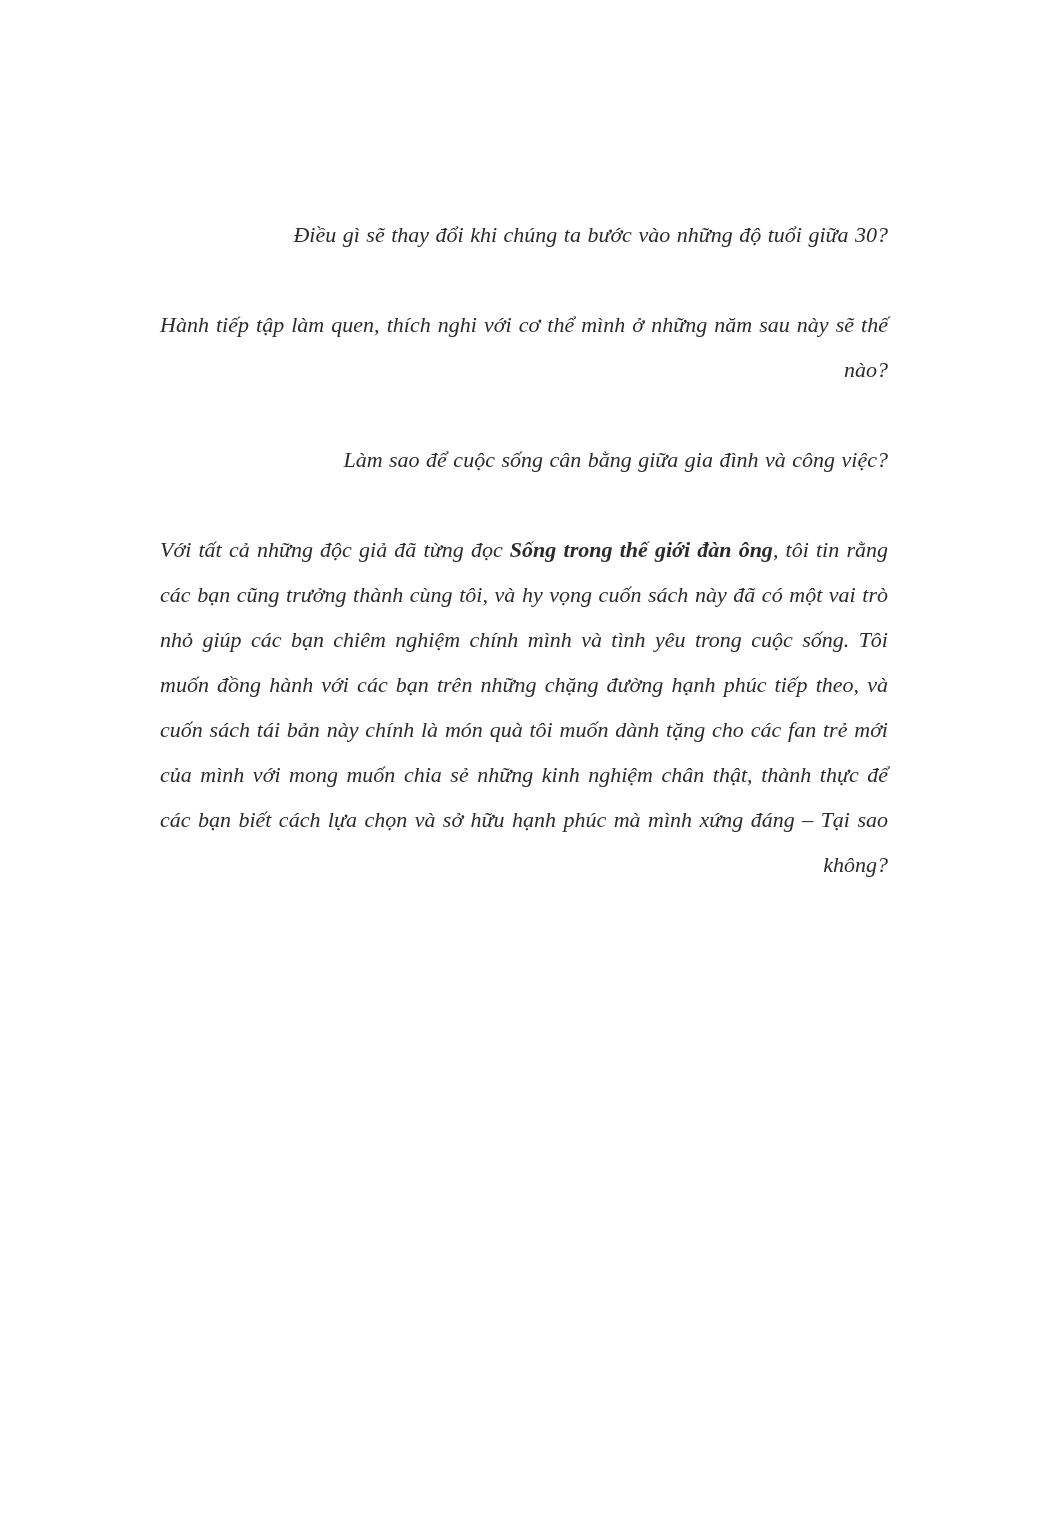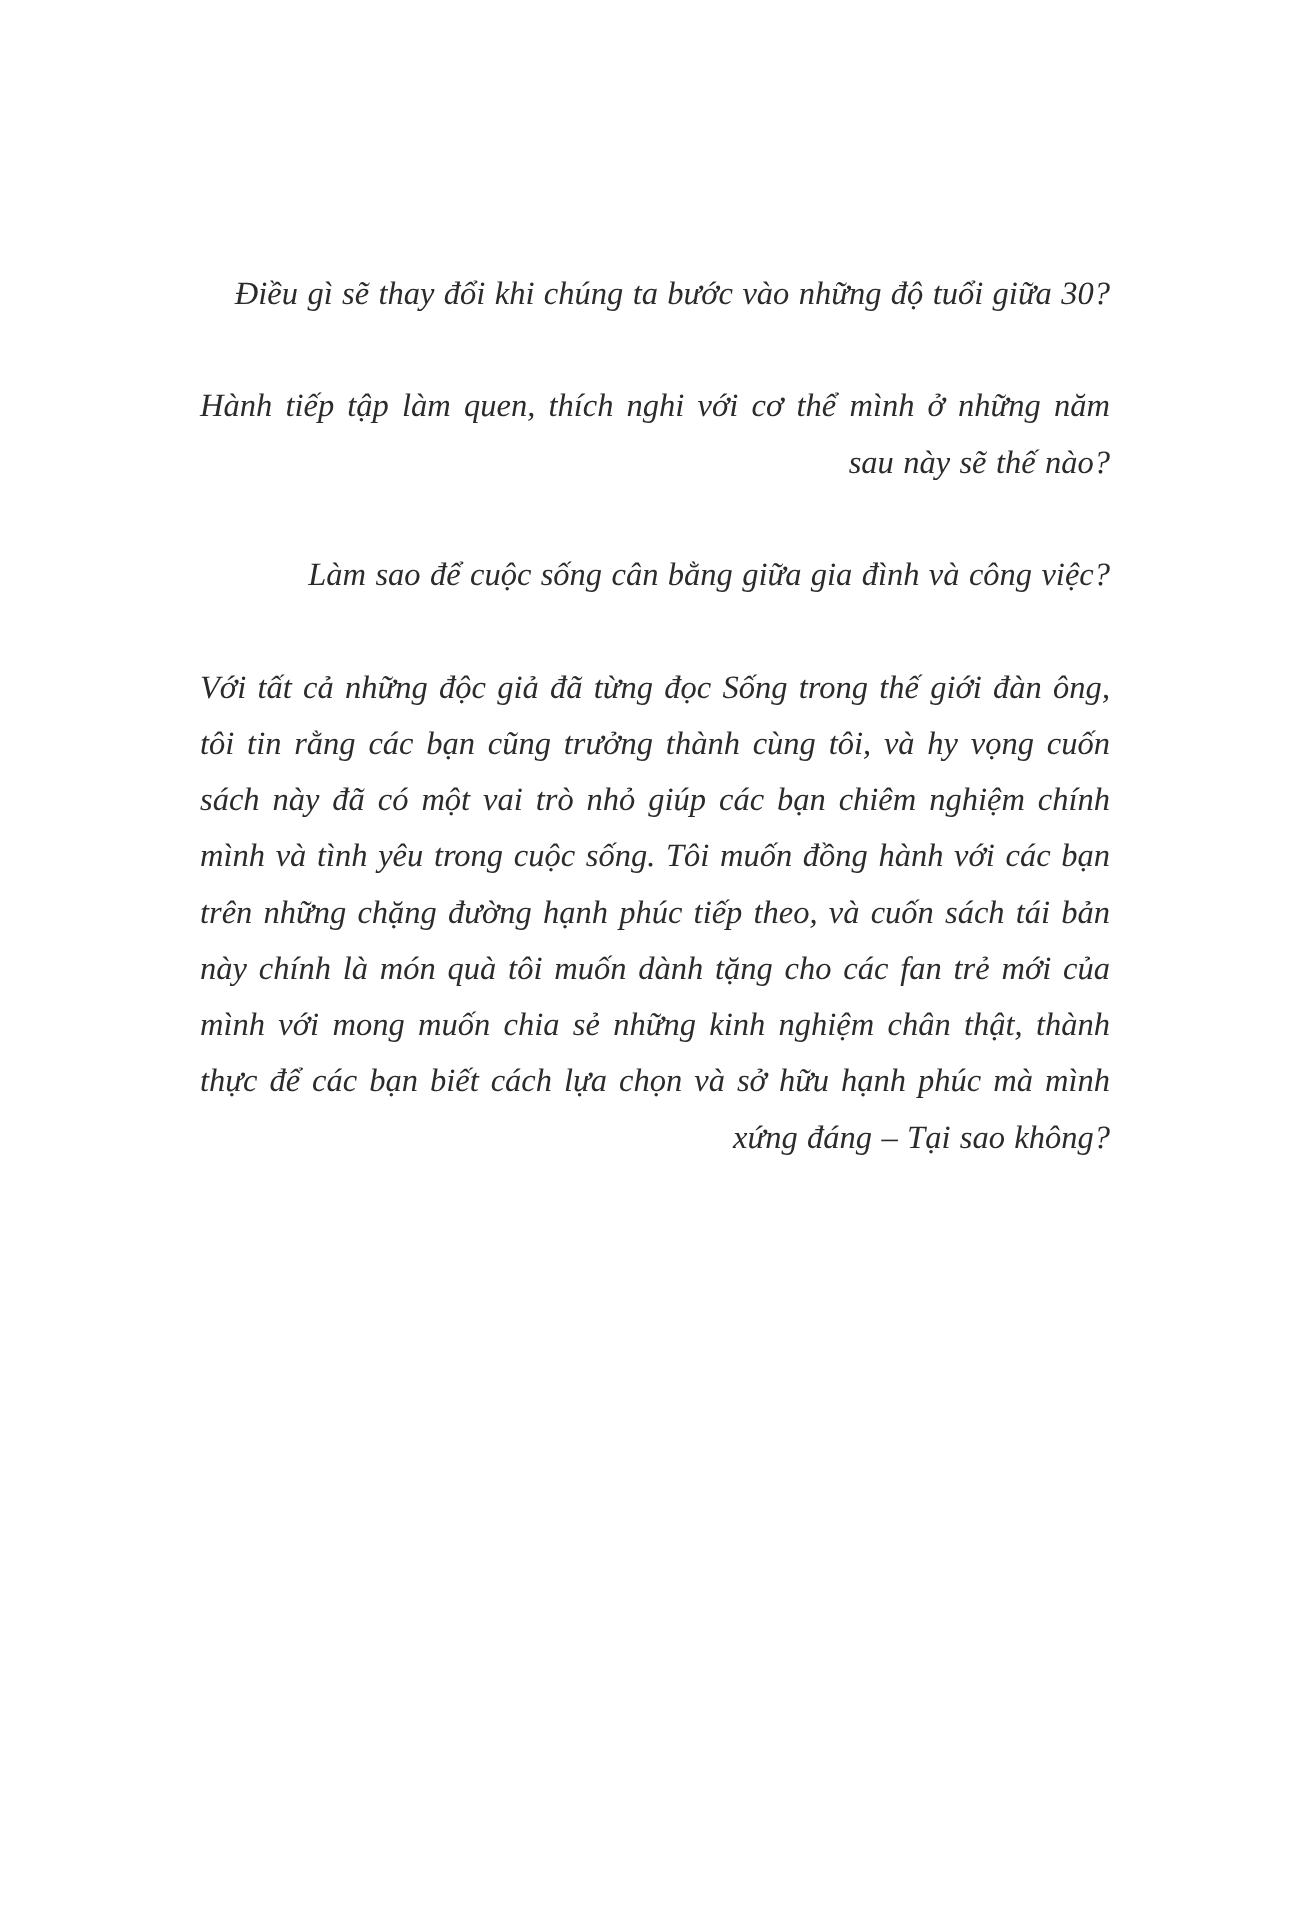--- a/index.html
+++ b/index.html
@@ -15,33 +15,33 @@
   .page {
     box-sizing: border-box;
     width: 1048px;
     height: 1528px;
     padding: 212px 160px 0 160px;
     background: #ffffff;
   }
   .question, .closing {
     font-family: "Liberation Serif", "DejaVu Serif", serif;
     font-style: italic;
-    font-size: 26px;
+    font-size: 22px;
     line-height: 45px;
     color: #2b2b2b;
     margin: 0 0 45px 0;
     text-align: justify;
     text-align-last: right;
     word-spacing: 1px;
   }
   .closing {
     margin-bottom: 0;
   }
   .book-title {
-    font-weight: normal;
+    font-weight: bold;
   }
 </style>
 </head>
 <body>
 
 <div class="page">
 
   <p class="question">Điều gì sẽ thay đổi khi chúng ta bước vào những độ tuổi giữa 30?</p>
 
 

